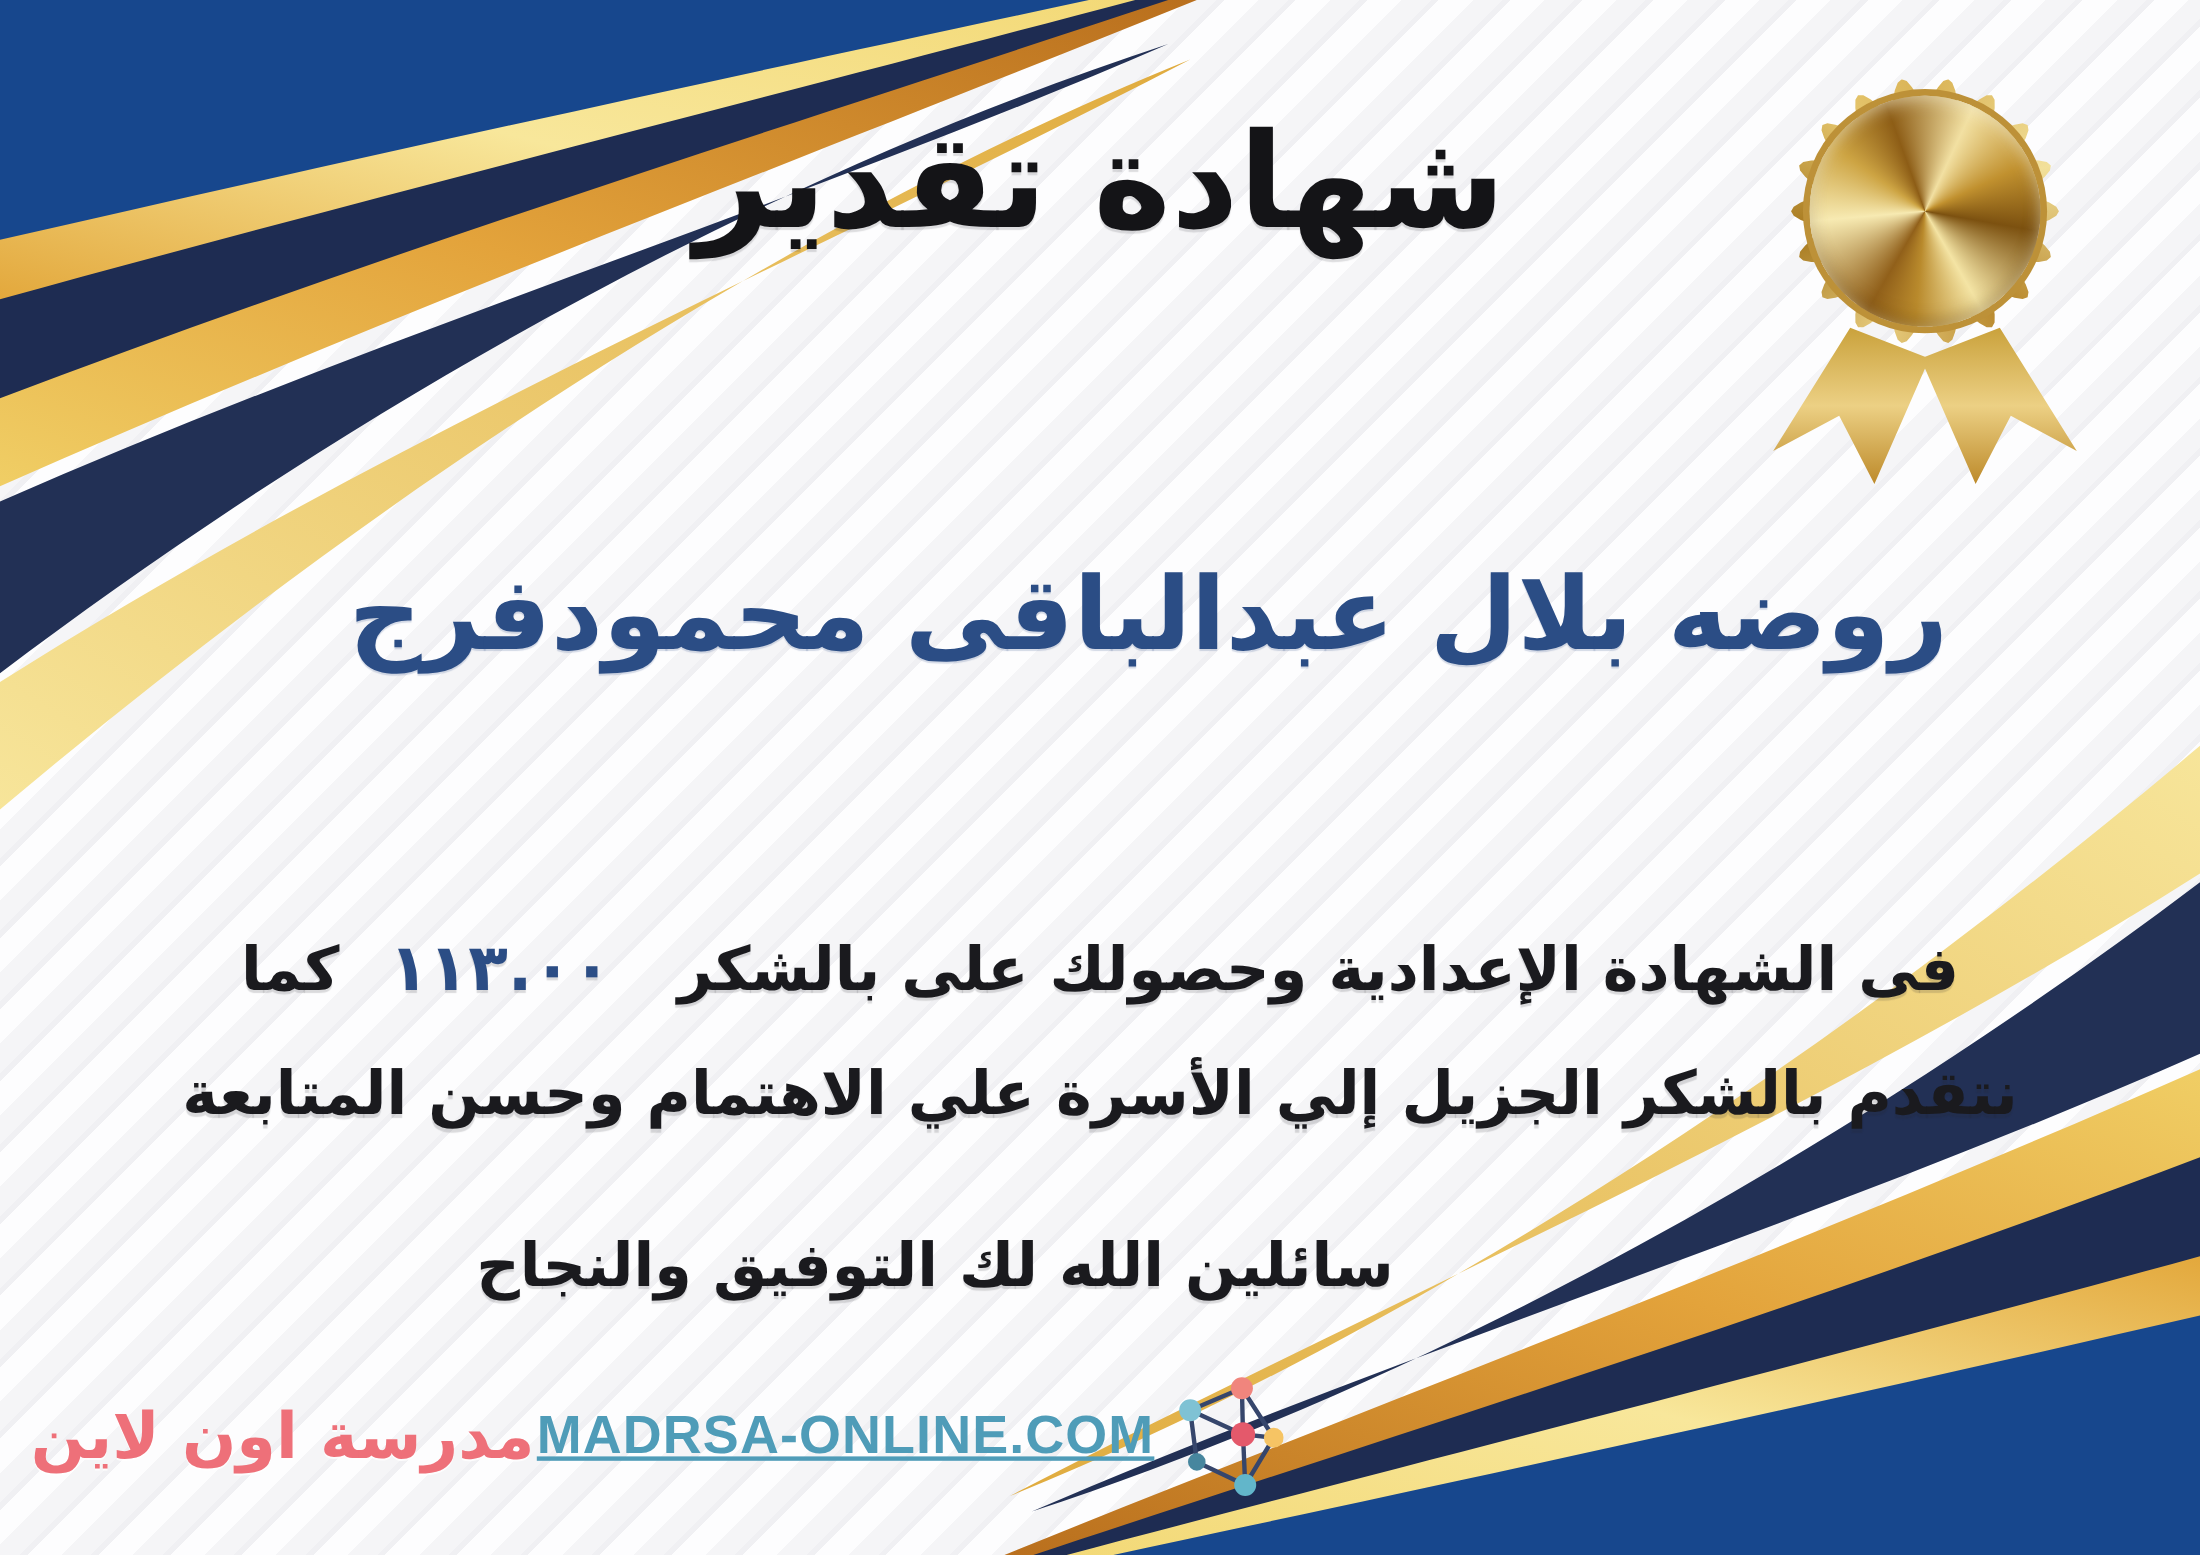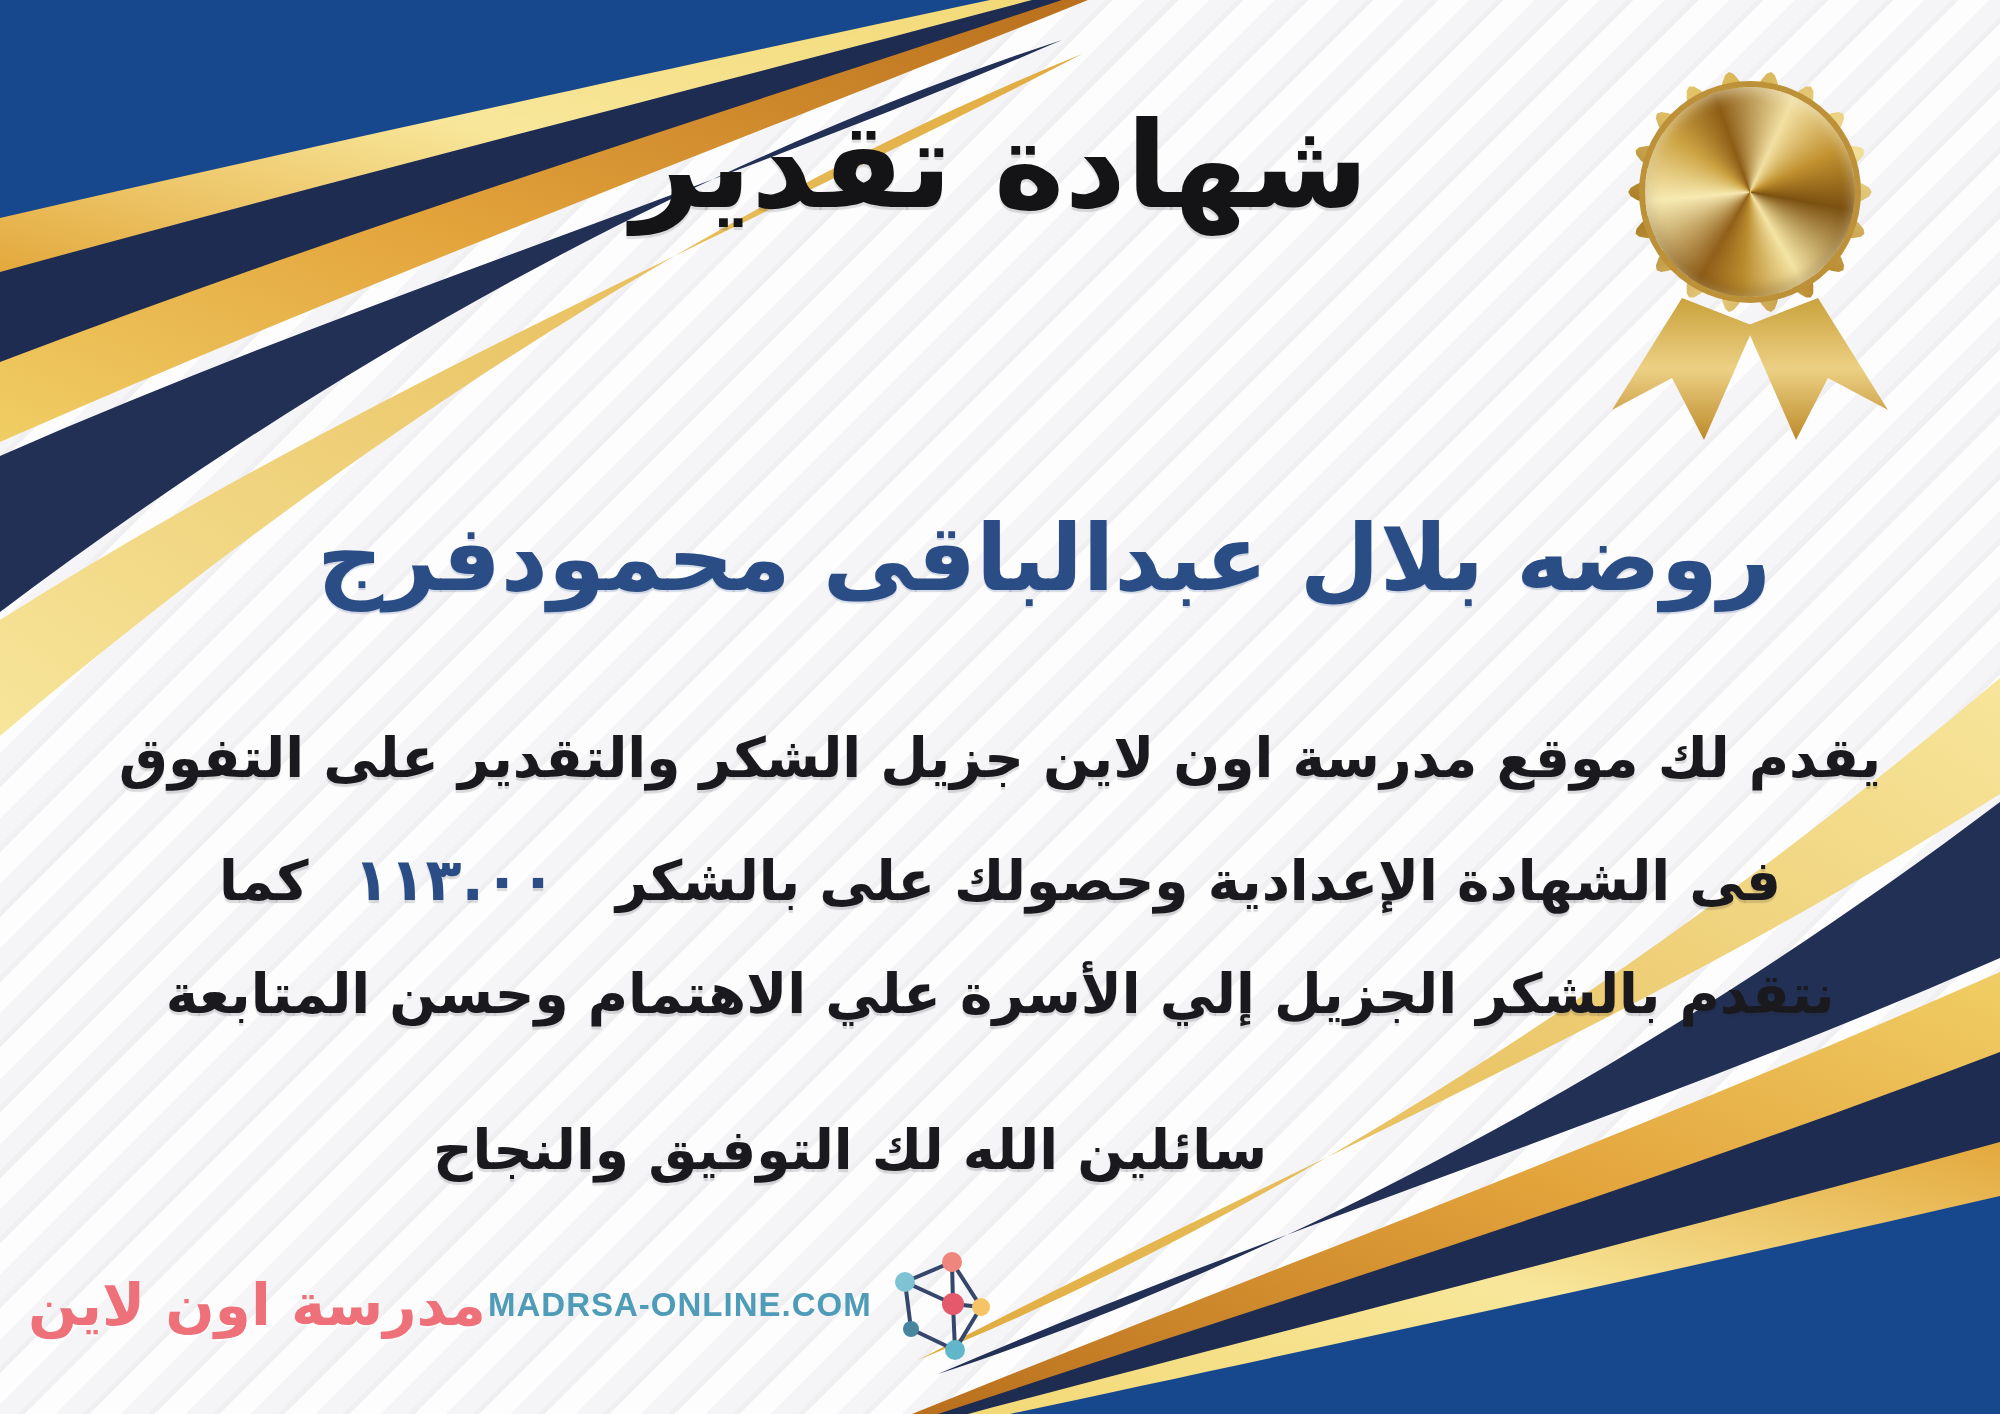--- a/index.html
+++ b/index.html
@@ -31,21 +31,21 @@
     background:conic-gradient(from 210deg at 50% 50%,
       #91601a,#f7eab2 55deg,#cda443 95deg,#8d5d16 130deg,#f2e0a2 175deg,
       #c1912f 215deg,#7c5110 250deg,#f4e4a4 300deg,#b98a2c 335deg,#91601a 360deg);
     box-shadow:0 0 0 6px #bd9138, inset 0 4px 14px rgba(255,250,220,.55), inset 0 -6px 14px rgba(90,55,5,.35);
   }
 
   
   .logo{position:absolute; left:28px; top:1248px; display:flex; align-items:center; gap:18px;}
   .logo-text{display:flex; flex-direction:row; align-items:center; gap:2px;}
   .logo-ar{font-size:58px; font-weight:700; color:#ee7079; text-shadow:0 2px 0 rgba(255,255,255,.8);}
-  .logo-domain{font-family:"Liberation Sans", sans-serif; font-size:33px; font-weight:700; color:#4f9cb8; letter-spacing:1px;}
+  .logo-domain{font-family:"Liberation Sans", sans-serif; font-size:49px; font-weight:700; color:#4f9cb8; letter-spacing:1px;text-decoration:underline;}
   .logo-mark{width:100px; height:114px; flex:0 0 auto;}
 </style>
 </head>
 <body>
 
 <div class="page">
 
   <svg class="deco" viewBox="0 0 2000 1414" preserveAspectRatio="none" aria-hidden="true">
     <defs>
       <linearGradient id="gPale" x1="0" y1="1" x2="1" y2="0">
@@ -108,21 +108,20 @@
   </svg>
 
   <div class="medal">
     <div class="medal-scallop" style="clip-path: polygon(99.5% 50%, 98.52% 51.69%, 95.93% 53.21%, 92.72% 54.49%, 90.06% 55.63%, 88.9% 56.86%, 89.57% 58.41%, 91.68% 60.39%, 94.26% 62.69%, 96.17% 65%, 96.51% 66.93%, 95.01% 68.19%, 92.06% 68.73%, 88.61% 68.83%, 85.72% 68.99%, 84.21% 69.75%, 84.31% 71.44%, 85.61% 74.02%, 87.25% 77.06%, 88.25% 79.89%, 87.92% 81.82%, 86.08% 82.48%, 83.12% 81.99%, 79.84% 80.9%, 77.07% 80.06%, 75.39% 80.26%, 74.91% 81.88%, 75.25% 84.75%, 75.75% 88.17%, 75.72% 91.17%, 74.75% 92.87%, 72.79% 92.86%, 70.18% 91.39%, 67.47% 89.24%, 65.15% 87.51%, 63.51% 87.12%, 62.5% 88.47%, 61.84% 91.29%, 61.14% 94.68%, 60.09% 97.48%, 58.6% 98.75%, 56.76% 98.07%, 54.81% 95.79%, 53% 92.85%, 51.41% 90.43%, 50% 89.5%, 48.59% 90.43%, 47% 92.85%, 45.19% 95.79%, 43.24% 98.07%, 41.4% 98.75%, 39.91% 97.48%, 38.86% 94.68%, 38.16% 91.29%, 37.5% 88.47%, 36.49% 87.12%, 34.85% 87.51%, 32.53% 89.24%, 29.82% 91.39%, 27.21% 92.86%, 25.25% 92.87%, 24.28% 91.17%, 24.25% 88.17%, 24.75% 84.75%, 25.09% 81.88%, 24.61% 80.26%, 22.93% 80.06%, 20.16% 80.9%, 16.88% 81.99%, 13.92% 82.48%, 12.08% 81.82%, 11.75% 79.89%, 12.75% 77.06%, 14.39% 74.02%, 15.69% 71.44%, 15.79% 69.75%, 14.28% 68.99%, 11.39% 68.83%, 7.94% 68.73%, 4.99% 68.19%, 3.49% 66.93%, 3.83% 65%, 5.74% 62.69%, 8.32% 60.39%, 10.43% 58.41%, 11.1% 56.86%, 9.94% 55.63%, 7.28% 54.49%, 4.07% 53.21%, 1.48% 51.69%, 0.5% 50%, 1.48% 48.31%, 4.07% 46.79%, 7.28% 45.51%, 9.94% 44.37%, 11.1% 43.14%, 10.43% 41.59%, 8.32% 39.61%, 5.74% 37.31%, 3.83% 35%, 3.49% 33.07%, 4.99% 31.81%, 7.94% 31.27%, 11.39% 31.17%, 14.28% 31.01%, 15.79% 30.25%, 15.69% 28.56%, 14.39% 25.98%, 12.75% 22.94%, 11.75% 20.11%, 12.08% 18.18%, 13.92% 17.52%, 16.88% 18.01%, 20.16% 19.1%, 22.93% 19.94%, 24.61% 19.74%, 25.09% 18.12%, 24.75% 15.25%, 24.25% 11.83%, 24.28% 8.83%, 25.25% 7.13%, 27.21% 7.14%, 29.82% 8.61%, 32.53% 10.76%, 34.85% 12.49%, 36.49% 12.88%, 37.5% 11.53%, 38.16% 8.71%, 38.86% 5.32%, 39.91% 2.52%, 41.4% 1.25%, 43.24% 1.93%, 45.19% 4.21%, 47% 7.15%, 48.59% 9.57%, 50% 10.5%, 51.41% 9.57%, 53% 7.15%, 54.81% 4.21%, 56.76% 1.93%, 58.6% 1.25%, 60.09% 2.52%, 61.14% 5.32%, 61.84% 8.71%, 62.5% 11.53%, 63.51% 12.88%, 65.15% 12.49%, 67.47% 10.76%, 70.18% 8.61%, 72.79% 7.14%, 74.75% 7.13%, 75.72% 8.83%, 75.75% 11.83%, 75.25% 15.25%, 74.91% 18.12%, 75.39% 19.74%, 77.07% 19.94%, 79.84% 19.1%, 83.12% 18.01%, 86.08% 17.52%, 87.92% 18.18%, 88.25% 20.11%, 87.25% 22.94%, 85.61% 25.98%, 84.31% 28.56%, 84.21% 30.25%, 85.72% 31.01%, 88.61% 31.17%, 92.06% 31.27%, 95.01% 31.81%, 96.51% 33.07%, 96.17% 35%, 94.26% 37.31%, 91.68% 39.61%, 89.57% 41.59%, 88.9% 43.14%, 90.06% 44.37%, 92.72% 45.51%, 95.93% 46.79%, 98.52% 48.31%);"></div>
     <div class="medal-face"></div>
   </div>
 
   <h1 class="txt title" dir="rtl">شهادة تقدير</h1>
   <div class="txt name" dir="rtl">روضه بلال عبدالباقى  محمودفرج</div>
 
-  <p class="txt line l1" dir="rtl">يقدم لك موقع مدرسة اون لاين جزيل الشكر  والتقدير على التفوق</p>
   <p class="txt line l2" dir="rtl"><span>فى الشهادة الإعدادية وحصولك على بالشكر</span><span class="score">١١٣.٠٠</span><span>كما</span></p>
   <p class="txt closing" dir="rtl">سائلين الله لك التوفيق  والنجاح</p>
 
   <p class="txt line l3" dir="rtl">نتقدم  بالشكر الجزيل إلي الأسرة علي الاهتمام وحسن المتابعة</p>
 
   <div class="logo">
     <div class="logo-text">
       <div class="logo-ar" dir="rtl">مدرسة اون لاين</div>
       <div class="logo-domain">MADRSA-ONLINE.COM</div>
     </div>

